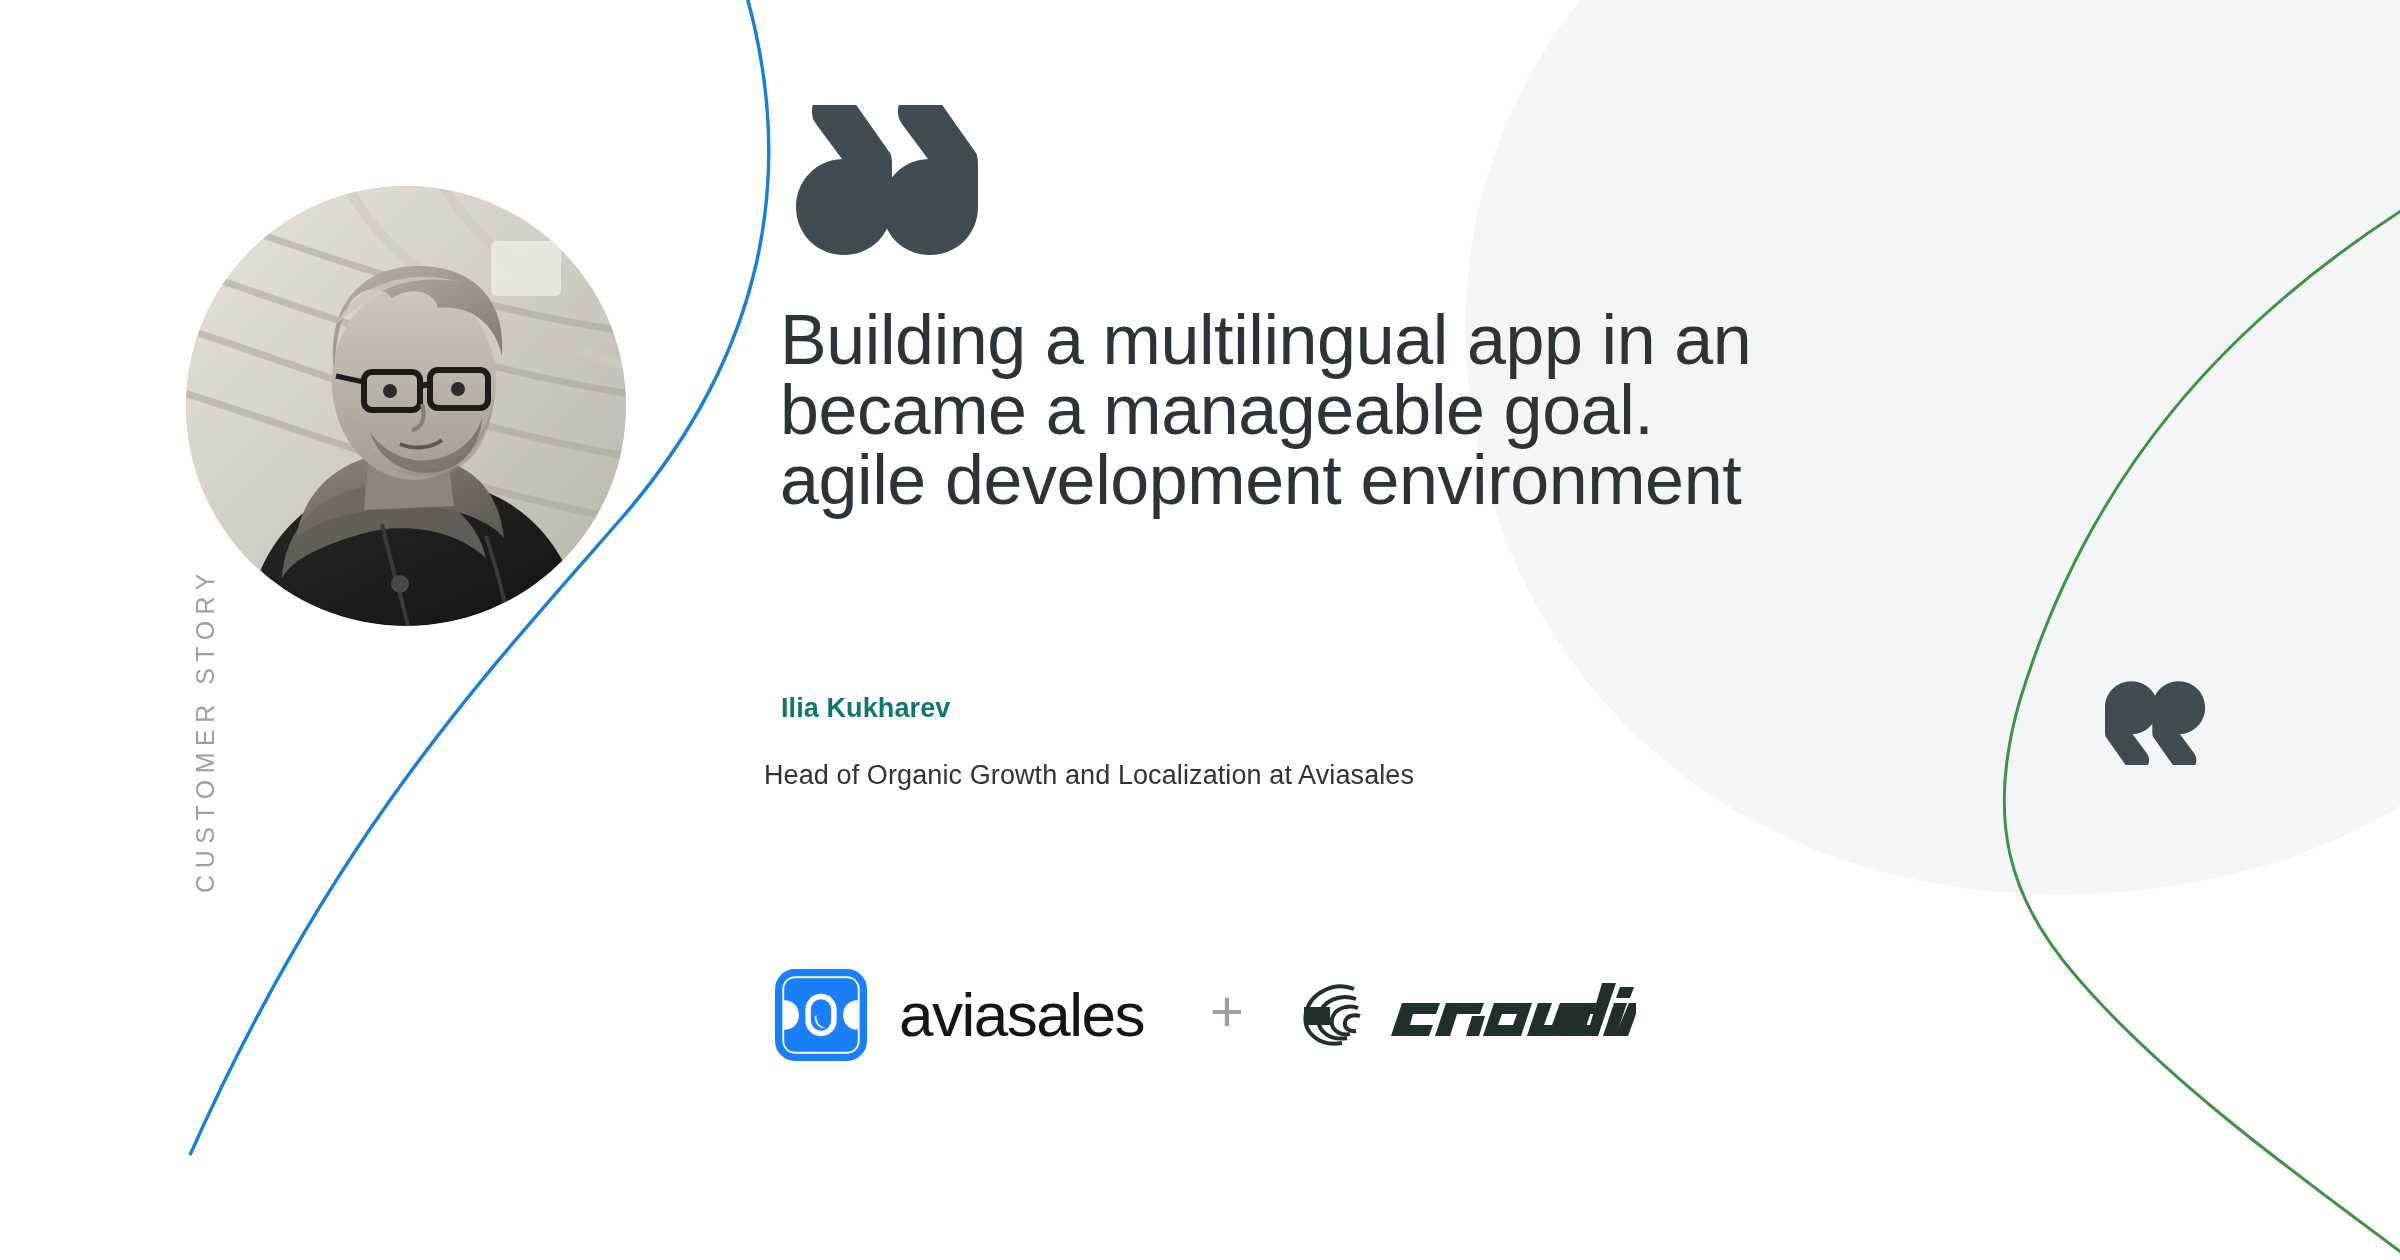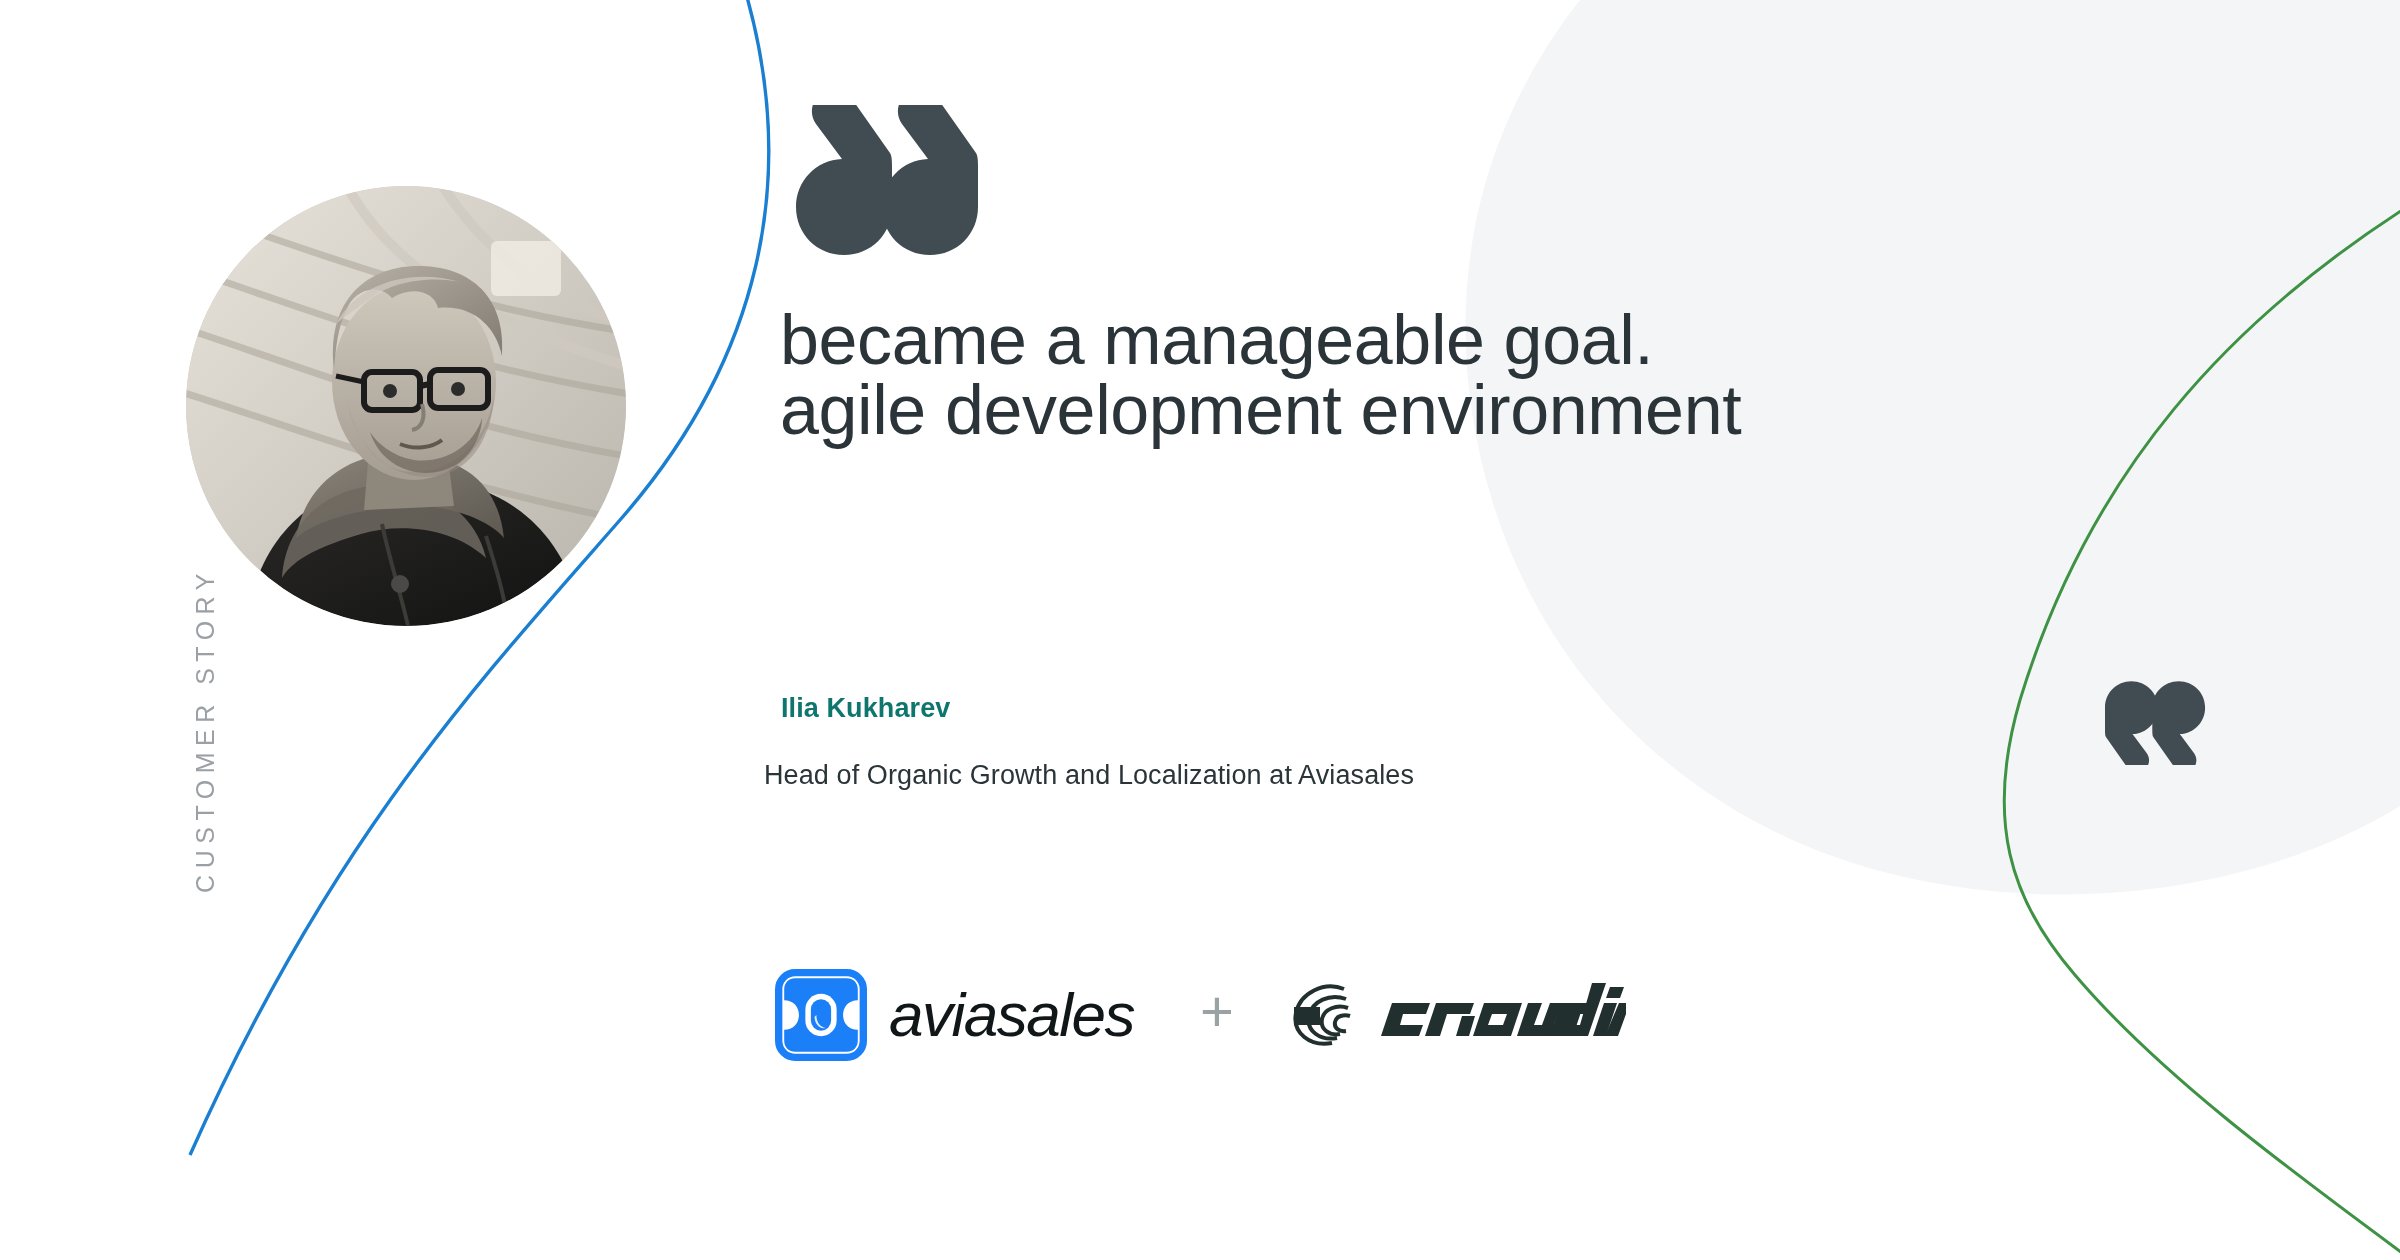--- a/index.html
+++ b/index.html
@@ -77,23 +77,23 @@
   }
 
   
   #logos {
     position:absolute; left:775px; top:960px;
     height:110px; display:flex; align-items:center;
   }
   #aviasales-logo { display:flex; align-items:center; }
   #aviasales-mark { width:92px; height:92px; flex:none; }
   #aviasales-word {
-    margin-left:22px;
+    margin-left:32px;
     font-size:62px; font-weight:400; color:#111618;
-    letter-spacing:-1.5px; line-height:1;font-style:italic;
+    letter-spacing:-1.5px; line-height:1;
   }
   #plus-sign {
     margin:0 56px 0 66px;
     color:#9AA3A3; font-size:58px; font-weight:400; line-height:1;
     position:relative; top:-4px;
   }
   #crowdin-logo { display:flex; align-items:center; }
   #crowdin-mark { width:78px; height:72px; flex:none; }
   #crowdin-word { margin-left:8px; width:250px; height:64px; }
 </style>
@@ -217,20 +217,21 @@
                L 112 48 C 114 51, 114 57, 114 61 L 114 102
                C 114 129, 93 150, 66 150 Z"></path>
       <path d="M 152 150 C 125 150, 104 129, 104 102 C 104 76, 124 55, 150 54
                L 124 19 C 117 9, 119 -4, 129 -11 C 139 -18, 153 -16, 160 -6
                L 198 48 C 200 51, 200 57, 200 61 L 200 102
                C 200 129, 179 150, 152 150 Z"></path>
     </g>
   </svg>
 
   <div id="quote-text">
+    <span class="qline">Building a multilingual app in an</span>
     <span class="qline">became a manageable goal.</span>
     <span class="qline">agile development environment</span>
   </div>
 
   <svg id="quote-close" viewBox="0 0 200 150" aria-hidden="true">
     <g fill="#414C52" transform="rotate(180 100 75)">
       <path d="M 66 150 C 39 150, 18 129, 18 102 C 18 76, 38 55, 64 54
                L 38 19 C 31 9, 33 -4, 43 -11 C 53 -18, 67 -16, 74 -6
                L 112 48 C 114 51, 114 57, 114 61 L 114 102
                C 114 129, 93 150, 66 150 Z"></path>

